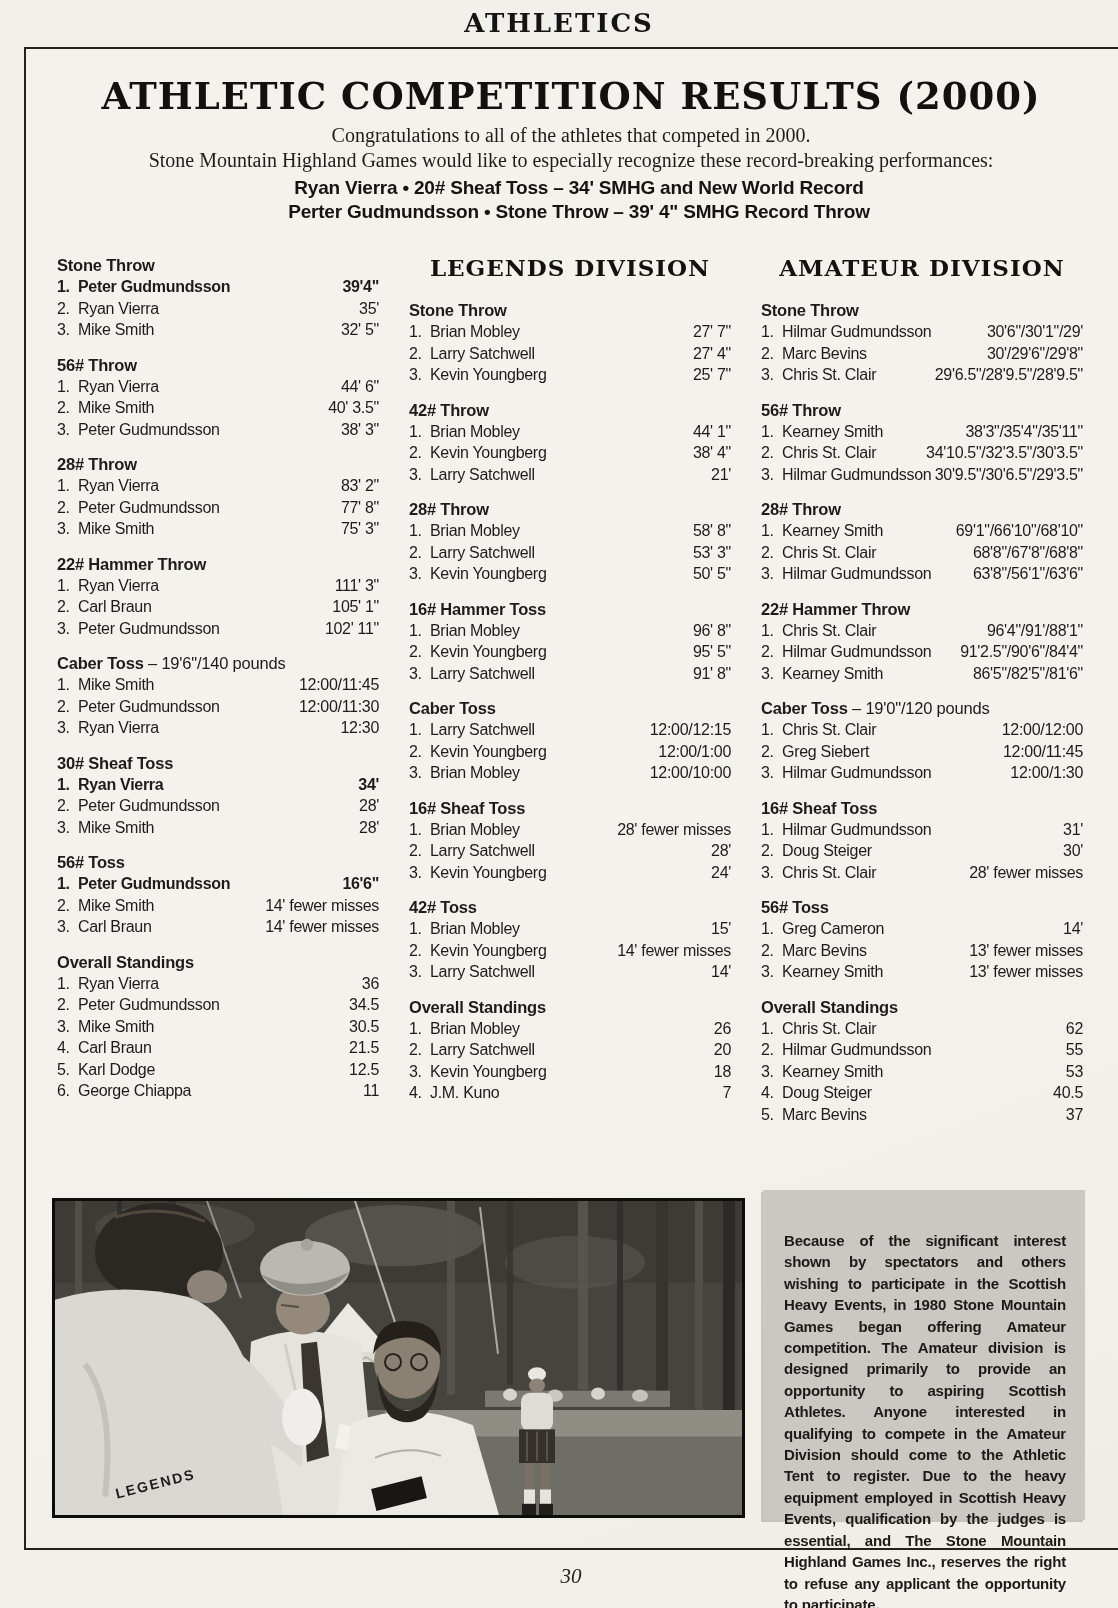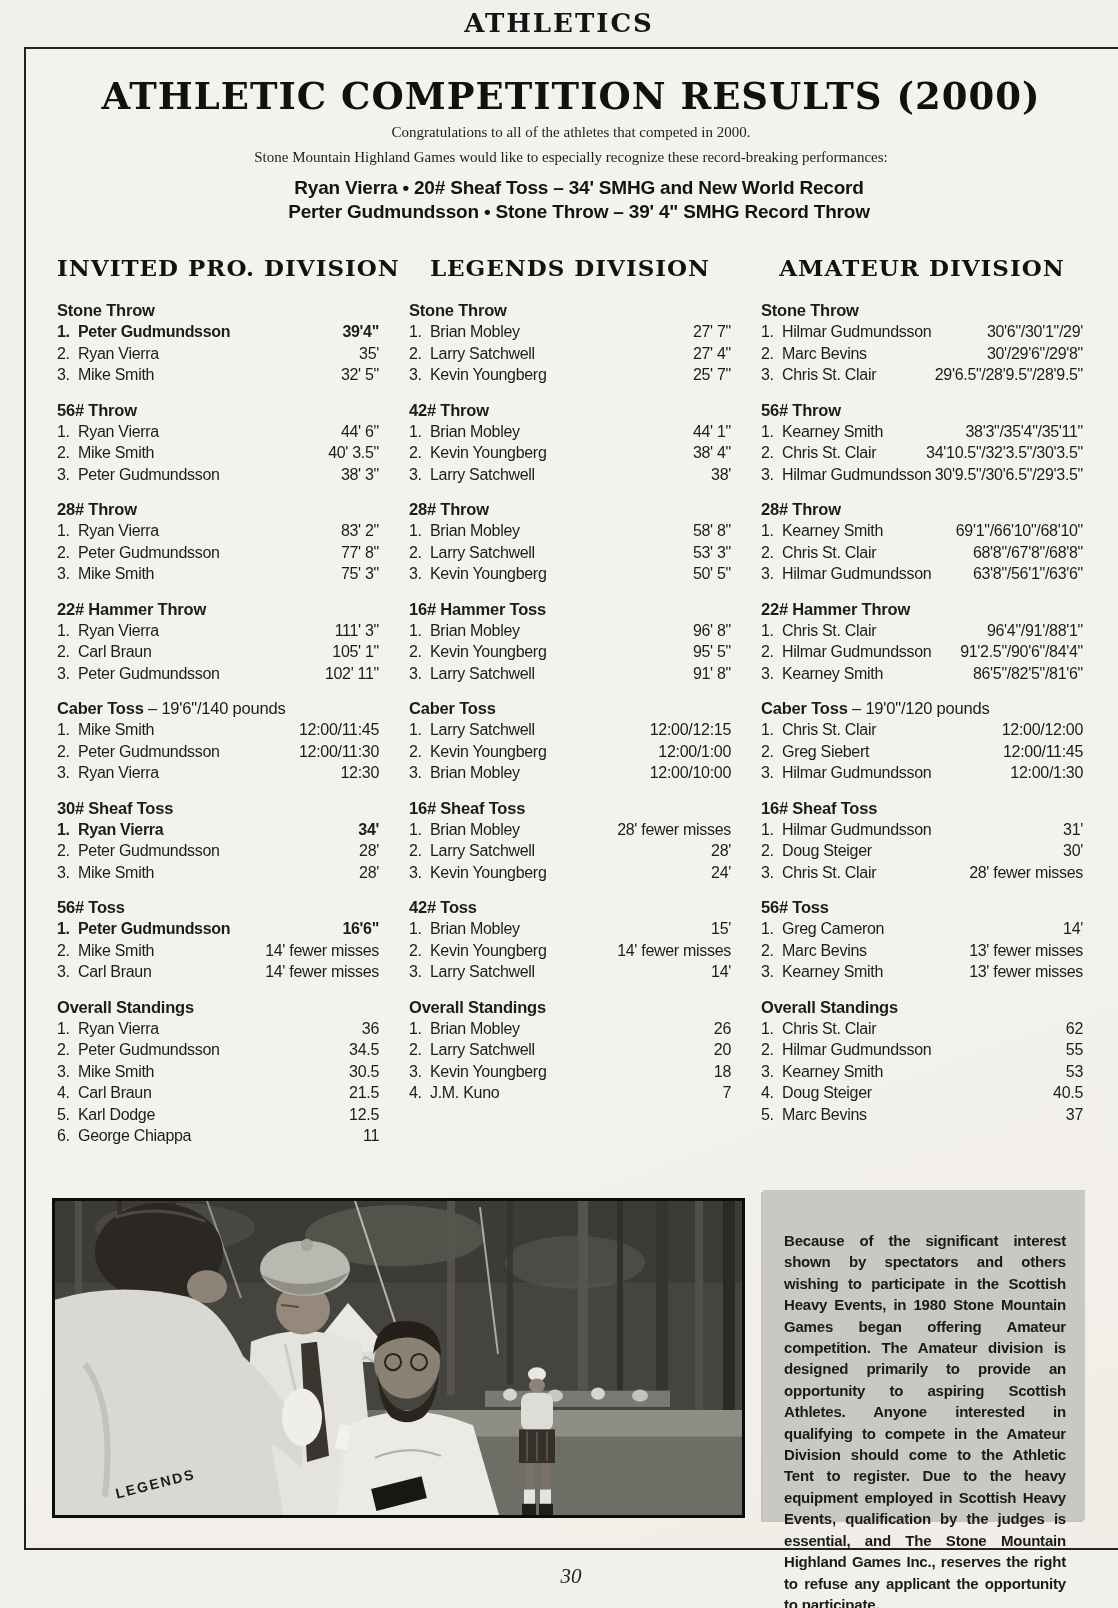--- a/index.html
+++ b/index.html
@@ -24,21 +24,21 @@
     background:linear-gradient(160deg,#f4f2ec 60%,#efede6 100%);
   }
   .main-title{
     position:absolute;left:24px;right:0;top:74px;
     text-align:center;
     font-family:"DejaVu Serif",serif;font-weight:700;
     font-size:37px;letter-spacing:1px;color:#12110f;
   }
   .subtitle{
     position:absolute;left:24px;right:0;text-align:center;
-    font-family:"Liberation Serif",serif;font-size:15px;color:#1e1d1a;
+    font-family:"Liberation Serif",serif;font-size:20px;color:#1e1d1a;
   }
   .subtitle-1{top:124px;}
   .subtitle-2{top:149px;}
   .records{
     position:absolute;left:24px;right:0;top:176px;text-align:center;padding-left:16px;
   }
   .record-line{
     font-weight:700;font-size:19px;line-height:24px;color:#151411;
     letter-spacing:-0.2px;
   }
@@ -99,21 +99,20 @@
 <div class="subtitle subtitle-1">Congratulations to all of the athletes that competed in 2000.</div>
 <div class="subtitle subtitle-2">Stone Mountain Highland Games would like to especially recognize these record-breaking performances:</div>
 
 <div class="records">
   <div class="record-line">Ryan Vierra • 20# Sheaf Toss – 34' SMHG and New World Record</div>
   <div class="record-line">Perter Gudmundsson • Stone Throw – 39' 4" SMHG Record Throw</div>
 </div>
 
 <div class="divisions-row">
     <div class="division">
-      <div class="division-title">INVITED PRO. DIVISION</div>
       <div class="event">
         <div class="event-title"><span>Stone Throw</span></div>
         <div class="entry bold">
           <span class="entry-name"><span class="rank">1.</span>Peter Gudmundsson</span>
           <span class="entry-result">39'4"</span>
         </div>
         <div class="entry">
           <span class="entry-name"><span class="rank">2.</span>Ryan Vierra</span>
           <span class="entry-result">35'</span>
         </div>
@@ -262,21 +261,21 @@
         <div class="entry">
           <span class="entry-name"><span class="rank">1.</span>Brian Mobley</span>
           <span class="entry-result">44' 1"</span>
         </div>
         <div class="entry">
           <span class="entry-name"><span class="rank">2.</span>Kevin Youngberg</span>
           <span class="entry-result">38' 4"</span>
         </div>
         <div class="entry">
           <span class="entry-name"><span class="rank">3.</span>Larry Satchwell</span>
-          <span class="entry-result">38'</span>
+          <span class="entry-result">21'</span>
         </div>
       </div>
       <div class="event">
         <div class="event-title"><span>28# Throw</span></div>
         <div class="entry">
           <span class="entry-name"><span class="rank">1.</span>Brian Mobley</span>
           <span class="entry-result">58' 8"</span>
         </div>
         <div class="entry">
           <span class="entry-name"><span class="rank">2.</span>Larry Satchwell</span>

